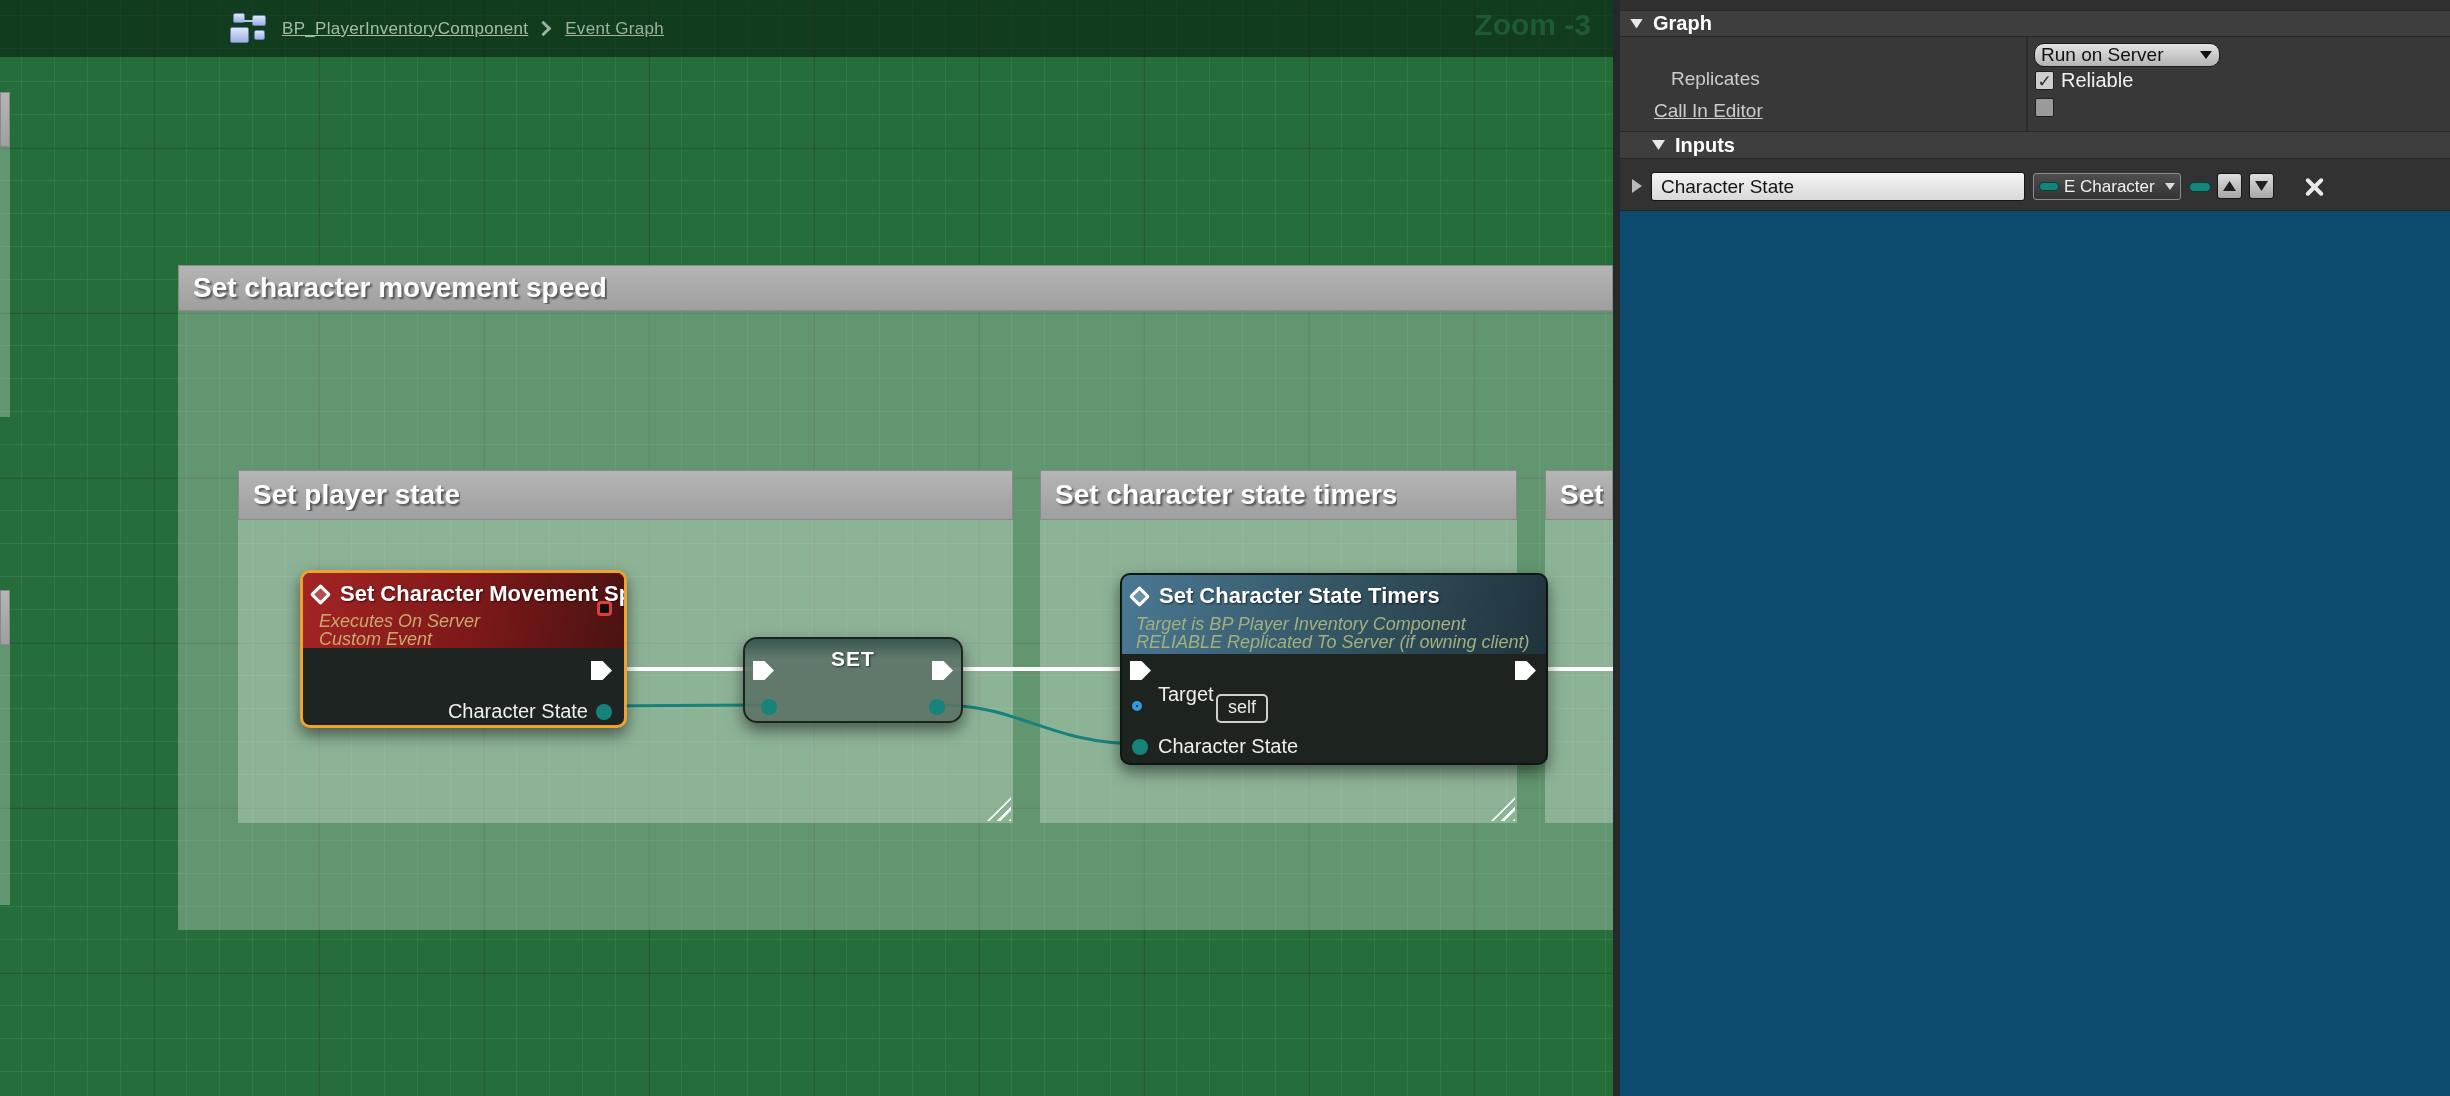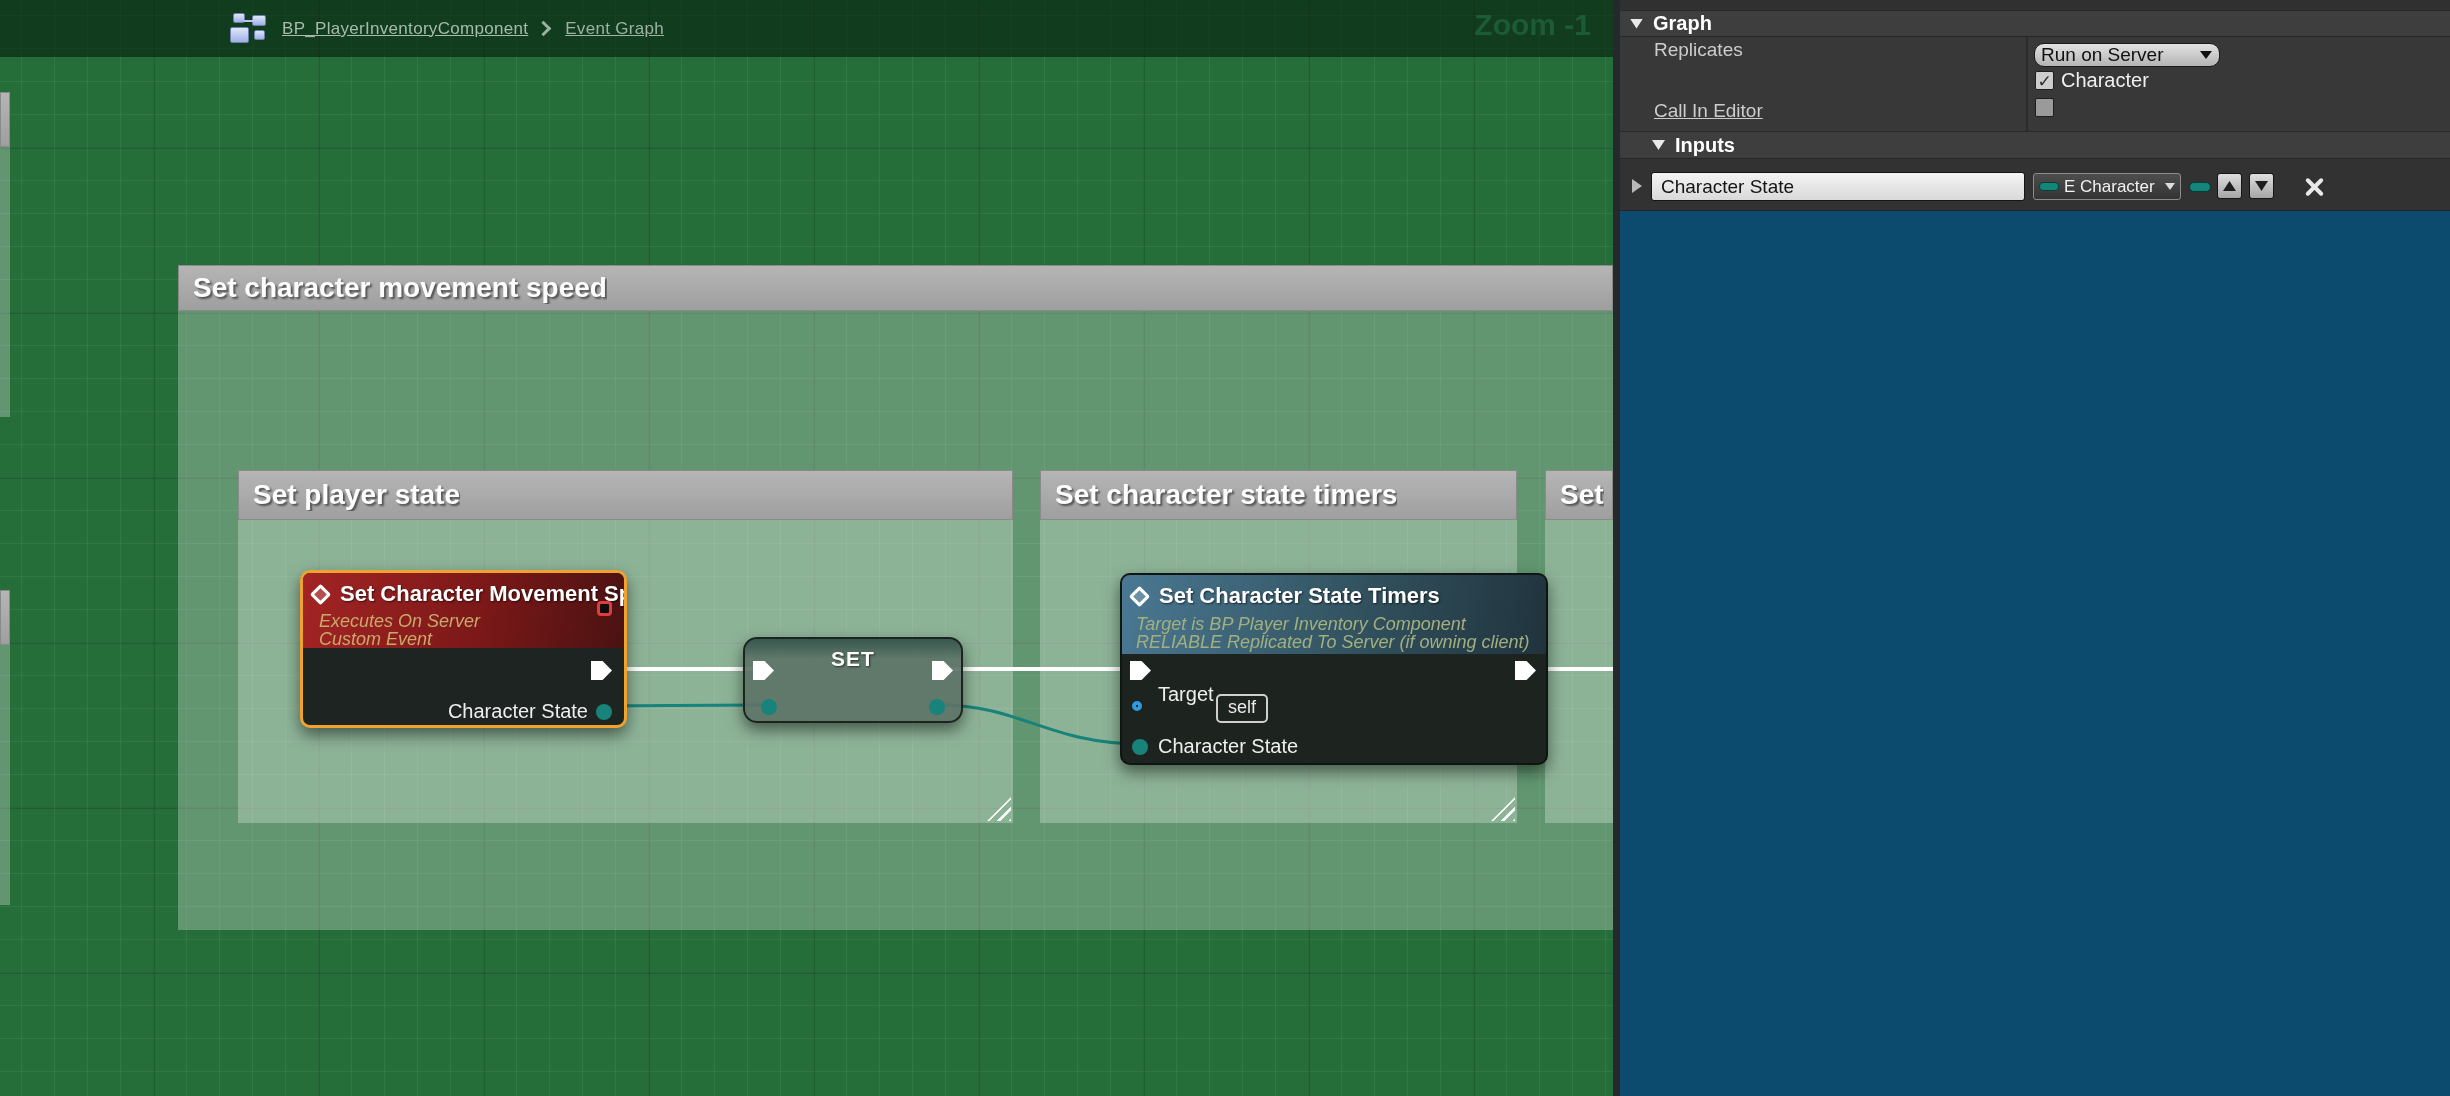--- a/index.html
+++ b/index.html
@@ -106,21 +106,21 @@
 
   
   #panel { position:absolute; left:1613px; top:0; width:974px; height:1096px; background:#0c4a6e; border-left:7px solid #26292c; z-index:10; }
   #panel .topstrip { position:absolute; left:0; top:0; right:0; height:10px; background:#303030; }
   .section-header { position:absolute; left:0; right:0; background:#3e3e3e; border-top:1px solid #292929; border-bottom:1px solid #262626; display:flex; align-items:center; gap:10px; padding-left:10px; color:#fff; font-weight:bold; font-size:20px; }
   .expand-tri { width:13px; height:10px; background:#e8e8e8; clip-path:polygon(0 0,100% 0,50% 100%); flex:none; }
   #graph-header { top:10px; height:27px; }
   #rows-bg { position:absolute; left:0; top:37px; right:0; height:94px; background:#383838; }
   #col-divider { position:absolute; left:406px; top:37px; width:2px; height:174px; background:#2a2a2a; }
   .prop-label { position:absolute; left:34px; color:#cccccc; font-size:19px; }
-  #replicates-label { top:39px; }
+  #replicates-label { top:68px;margin-left:17px; }
   #calleditor-label { top:100px;text-decoration:underline; }
   #replicates-dropdown { position:absolute; left:414px; top:43px; width:186px; height:24px; background:linear-gradient(180deg,#e2e2e2,#b4b4b4); border:1px solid #1c1c1c; border-radius:10px; display:flex; align-items:center; }
   #replicates-dropdown .val { color:#111; font-size:19px; padding-left:6px; flex:1; white-space:nowrap; overflow:hidden; }
   .dd-arrow-dark { width:12px; height:8px; background:#111; clip-path:polygon(0 0,100% 0,50% 100%); margin-right:7px; flex:none; }
   .checkbox { position:absolute; width:19px; height:19px; border:1px solid #1e1e1e; border-radius:2px; }
   #reliable-check { left:415px; top:71px; background:#cdcdcd; color:#2e2e2e; font-family:"DejaVu Sans", sans-serif; font-size:17px; font-weight:bold; line-height:18px; text-align:center; }
   #reliable-label { position:absolute; left:441px; top:69px; color:#f0f0f0; font-size:20px; }
   #calleditor-check { left:415px; top:98px; background:#9a9a9a; }
   #inputs-header { top:131px; height:28px;padding-left:32px; }
   #input-row { position:absolute; left:0; top:159px; right:0; height:52px; background:#323232; border-bottom:1px solid #242424; }
@@ -241,41 +241,41 @@
           <span class="nrect r2"></span>
           <span class="nrect r3"></span>
           <span class="nrect r4"></span>
           <span class="link"></span>
       </span>
       <span class="crumb-text">BP_PlayerInventoryComponent</span>
       <span class="crumb-sep"></span>
       <span class="crumb-text" id="crumb-page">Event Graph</span>
     </div>
 
-    <div id="zoom-indicator">Zoom -1</div>
+    <div id="zoom-indicator">Zoom -3</div>
   </div>
 
   <div id="panel">
     <div class="topstrip"></div>
 
     <div class="section-header" id="graph-header">
       <span class="expand-tri"></span>
       <span>Graph</span>
     </div>
 
     <div id="rows-bg"></div>
     <div id="col-divider"></div>
 
     <div class="prop-label" id="replicates-label">Replicates</div>
     <div id="replicates-dropdown">
       <span class="val">Run on Server</span>
       <span class="dd-arrow-dark"></span>
     </div>
     <div class="checkbox" id="reliable-check">✓</div>
-    <div id="reliable-label">Character</div>
+    <div id="reliable-label">Reliable</div>
 
     <div class="prop-label" id="calleditor-label">Call In Editor</div>
     <div class="checkbox" id="calleditor-check"></div>
 
     <div class="section-header" id="inputs-header">
       <span class="expand-tri"></span>
       <span>Inputs</span>
     </div>
 
     <div id="input-row">

